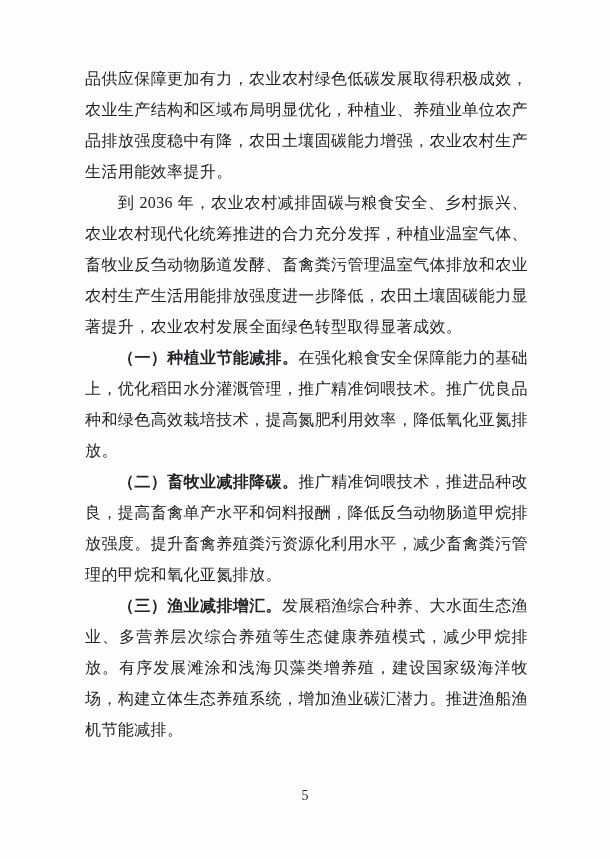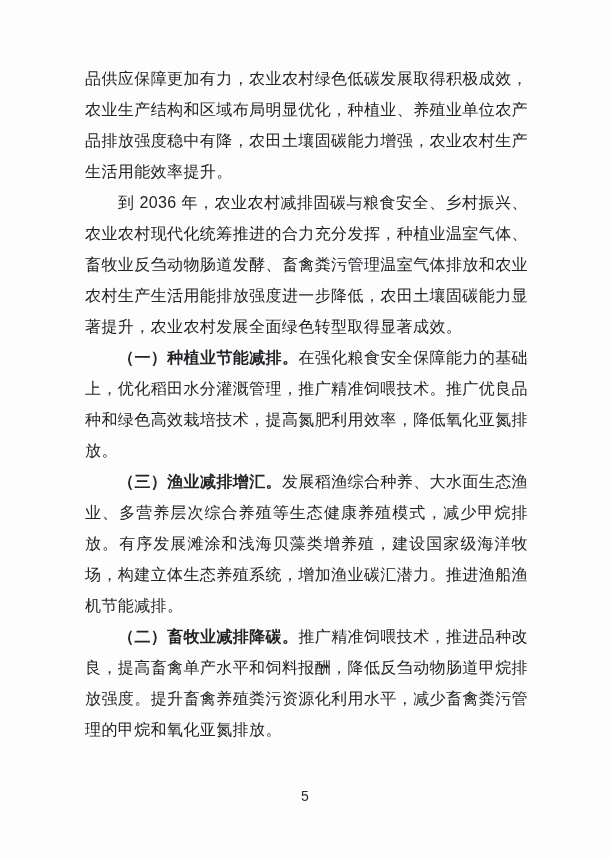--- a/index.html
+++ b/index.html
@@ -7,21 +7,21 @@
     padding: 0;
     background: #ffffff;
   }
   .page {
     position: relative;
     width: 610px;
     height: 859px;
     background: #fdfdfd;
     box-sizing: border-box;
     padding: 63px 82px 0 85px;
-    font-family: Liberation Sans, sans-serif;
+    font-family: Liberation Serif, serif;
     color: #232328;
     overflow: hidden;
   }
   .doc-body {
     width: 443px;
   }
   .para {
     margin: 0;
     font-size: 16px;
     line-height: 31px;
@@ -57,20 +57,20 @@
 <div class="page">
   <div class="doc-body">
 
     <p class="para">品供应保障更加有力，农业农村绿色低碳发展取得积极成效，农业生产结构和区域布局明显优化，种植业、养殖业单位农产品排放强度稳中有降，农田土壤固碳能力增强，农业农村生产生活用能效率提升。</p>
 
     <p class="para indent">到 2036 年，农业农村减排固碳与粮食安全、乡村振兴、农业农村现代化统筹推进的合力充分发挥，种植业温室气体、畜牧业反刍动物肠道发酵、畜禽粪污管理温室气体排放和农业农村生产生活用能排放强度进一步降低，农田土壤固碳能力显著提升，农业农村发展全面绿色转型取得显著成效。</p>
 
 
     <p class="para indent"><span class="lead">（一）种植业节能减排。</span><span>在强化粮食安全保障能力的基础上，优化稻田水分灌溉管理，推广精准饲喂技术。推广优良品种和绿色高效栽培技术，提高氮肥利用效率，降低氧化亚氮排放。</span></p>
 
+    <p class="para indent"><span class="lead">（二）畜牧业减排降碳。</span><span>推广精准饲喂技术，推进品种改良，提高畜禽单产水平和饲料报酬，降低反刍动物肠道甲烷排放强度。提升畜禽养殖粪污资源化利用水平，减少畜禽粪污管理的甲烷和氧化亚氮排放。</span></p>
+
     <p class="para indent"><span class="lead">（三）渔业减排增汇。</span><span>发展稻渔综合种养、大水面生态渔业、多营养层次综合养殖等生态健康养殖模式，减少甲烷排放。有序发展滩涂和浅海贝藻类增养殖，建设国家级海洋牧场，构建立体生态养殖系统，增加渔业碳汇潜力。推进渔船渔机节能减排。</span></p>
-
-    <p class="para indent"><span class="lead">（二）畜牧业减排降碳。</span><span>推广精准饲喂技术，推进品种改良，提高畜禽单产水平和饲料报酬，降低反刍动物肠道甲烷排放强度。提升畜禽养殖粪污资源化利用水平，减少畜禽粪污管理的甲烷和氧化亚氮排放。</span></p>
 
   </div>
 
   <div class="footer">5</div>
 </div>
 
 </body></html>

